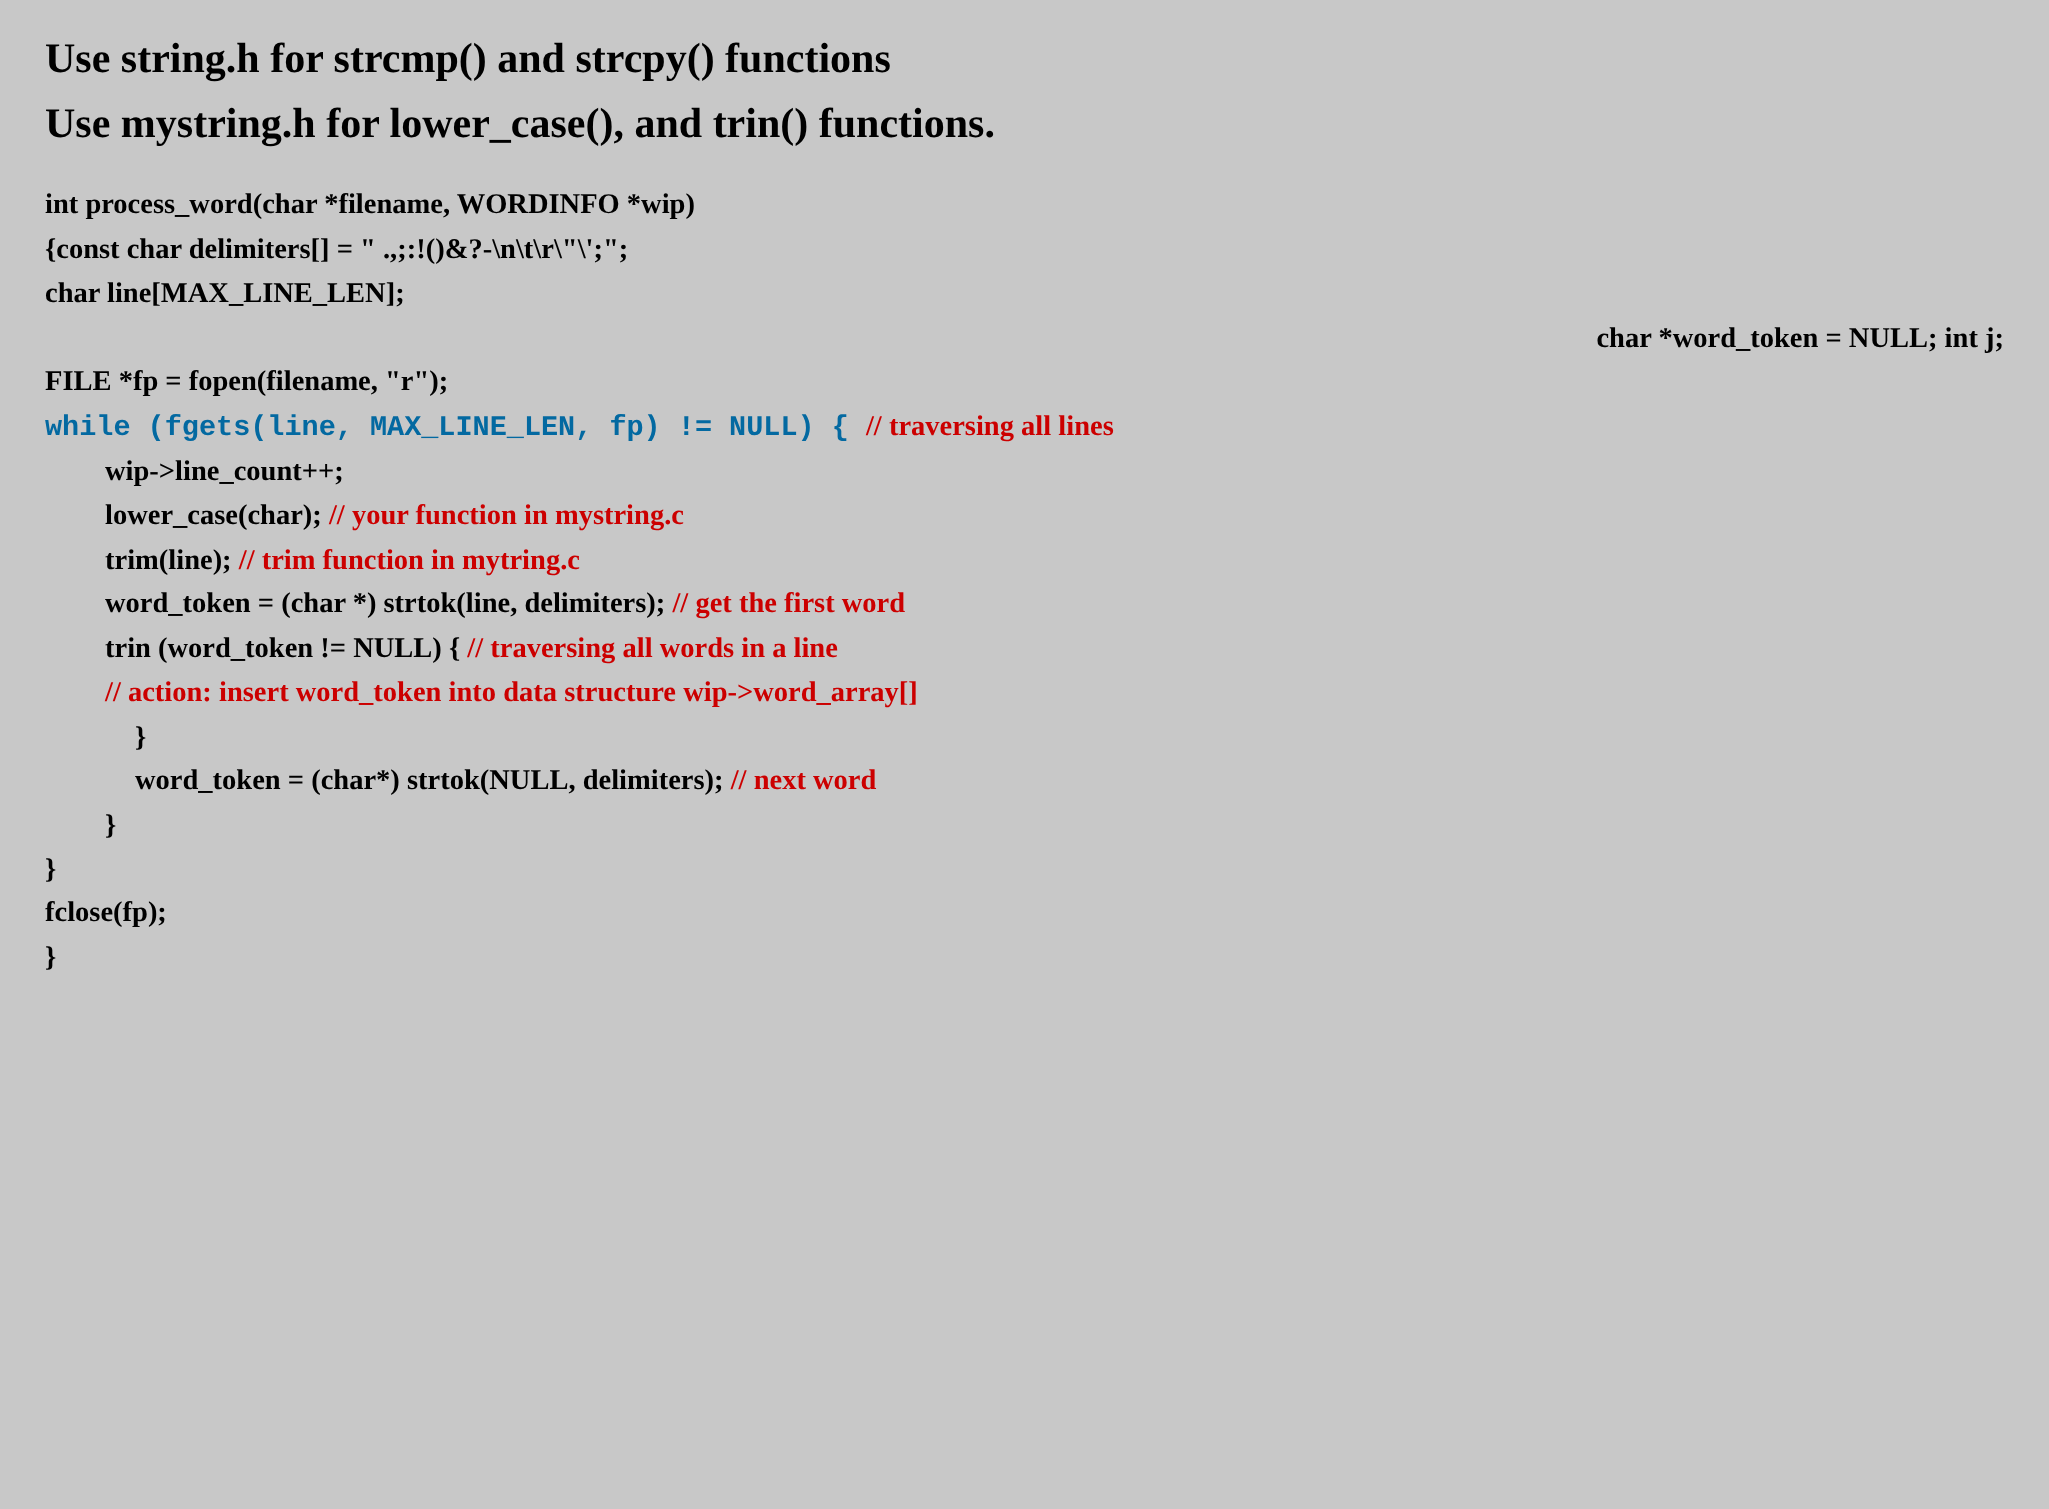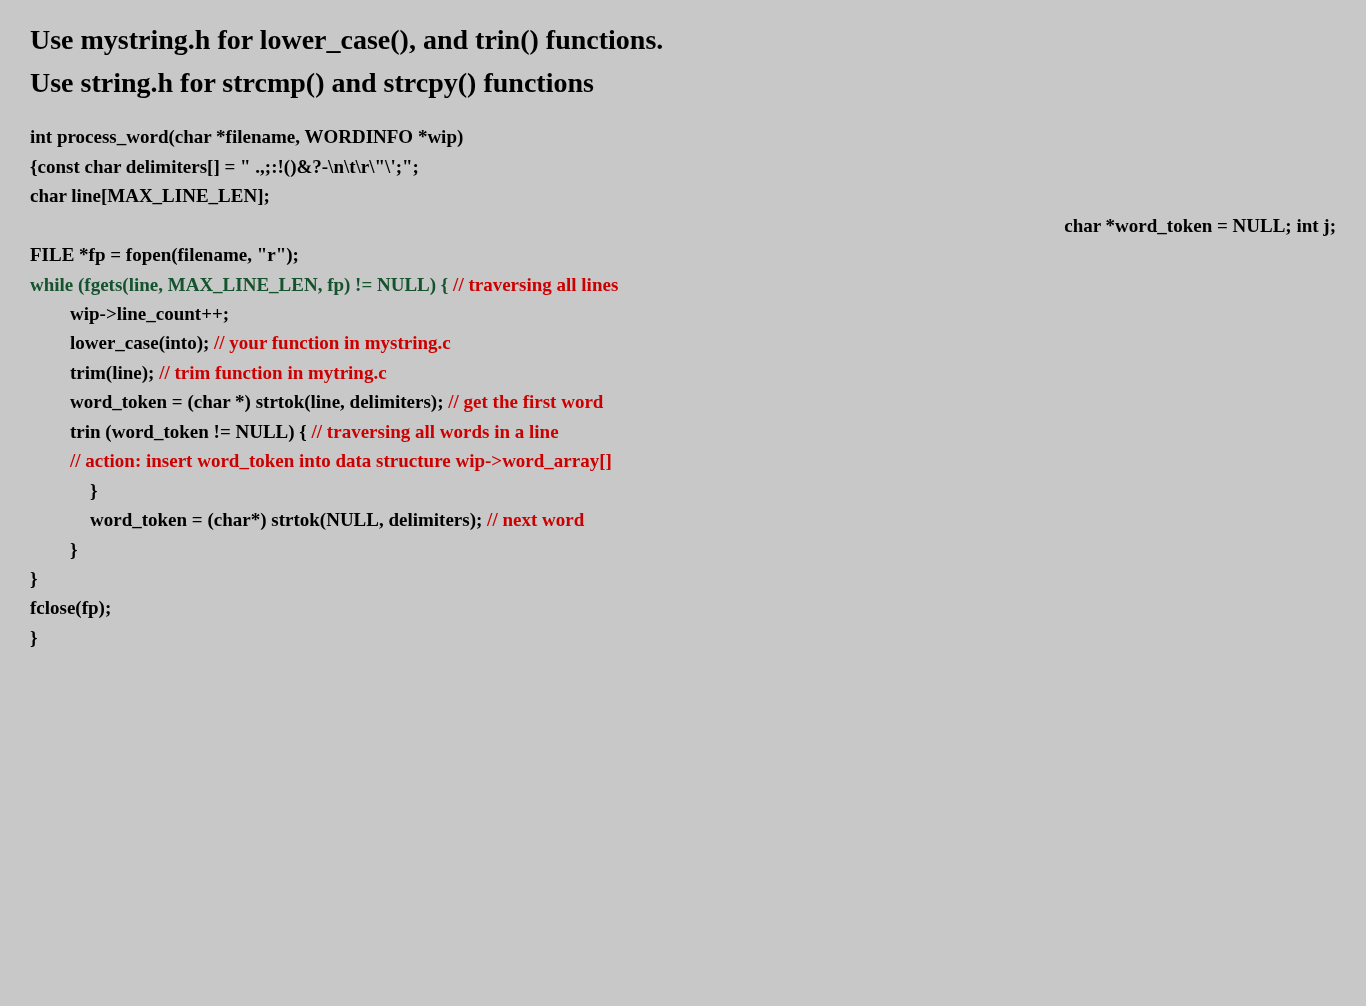--- a/index.html
+++ b/index.html
@@ -34,33 +34,33 @@
       font-size: 19px;
       font-weight: bold;
       line-height: 1.55;
       color: #000;
     }
   </style>
 </head>
 <body>
 
 <div class="header-section">
+  <div class="header-line">Use string.h  for strcmp() and strcpy() functions</div>
   <div class="header-line">Use mystring.h  for lower_case(), and trin() functions.</div>
-  <div class="header-line">Use string.h  for strcmp() and strcpy() functions</div>
 </div>
 
 <div class="code-block" id="code-container">
 <div style="padding-left: 0px; display: block; color: rgb(0, 0, 0);">int process_word(char *filename, WORDINFO *wip)</div>
     <div style="padding-left: 0px; display: block; color: rgb(0, 0, 0);">{const char delimiters[] = " .,;:!()&amp;?-\n\t\r\"\';";</div>
     <div style="padding-left: 0px; display: block; color: rgb(0, 0, 0);">char line[MAX_LINE_LEN];</div>
     <div style="padding-left: 0px; display: block; color: rgb(0, 0, 0); text-align: right;">char *word_token = NULL;  int j;</div>
     <div style="padding-left: 0px; display: block; color: rgb(0, 0, 0);">FILE *fp = fopen(filename, "r");</div>
-    <div style="padding-left: 0px; display: block;"><span style="color: #14532d;">while (fgets(line, MAX_LINE_LEN, fp) != NULL) {   </span><span style="color: rgb(204, 0, 0);">// traversing all lines</span></div>
+    <div style="padding-left: 0px; display: block;"><span style="color: #0369a1; font-family: Liberation Mono, monospace;">while (fgets(line, MAX_LINE_LEN, fp) != NULL) {   </span><span style="color: rgb(204, 0, 0);">// traversing all lines</span></div>
     <div style="padding-left: 40px; display: block; color: rgb(0, 0, 0);">wip-&gt;line_count++;</div>
-    <div style="padding-left: 40px; display: block;"><span style="color: rgb(0, 0, 0);">lower_case(into);    </span><span style="color: rgb(204, 0, 0);">// your function in mystring.c</span></div>
+    <div style="padding-left: 40px; display: block;"><span style="color: rgb(0, 0, 0);">lower_case(char);    </span><span style="color: rgb(204, 0, 0);">// your function in mystring.c</span></div>
     <div style="padding-left: 40px; display: block;"><span style="color: rgb(0, 0, 0);">trim(line);              </span><span style="color: rgb(204, 0, 0);">// trim function in mytring.c</span></div>
     <div style="padding-left: 40px; display: block;"><span style="color: rgb(0, 0, 0);">word_token = (char *) strtok(line, delimiters);   </span><span style="color: rgb(204, 0, 0);">// get the first word</span></div>
     <div style="padding-left: 40px; display: block;"><span style="color: rgb(0, 0, 0);">trin (word_token != NULL) {    </span><span style="color: rgb(204, 0, 0);">// traversing all words in a line</span></div>
     <div style="padding-left: 40px; display: block;"><span style="color: rgb(204, 0, 0);">// action:  insert word_token into data structure wip-&gt;word_array[]</span></div>
     <div style="padding-left: 60px; display: block; color: rgb(0, 0, 0);">}</div>
     <div style="padding-left: 60px; display: block;"><span style="color: rgb(0, 0, 0);">word_token = (char*) strtok(NULL, delimiters);   </span><span style="color: rgb(204, 0, 0);">// next word</span></div>
     <div style="padding-left: 40px; display: block; color: rgb(0, 0, 0);">}</div>
     <div style="padding-left: 0px; display: block; color: rgb(0, 0, 0);">}</div>
     <div style="padding-left: 0px; display: block; color: rgb(0, 0, 0);">fclose(fp);</div>
     <div style="padding-left: 0px; display: block; color: rgb(0, 0, 0);">}</div>

